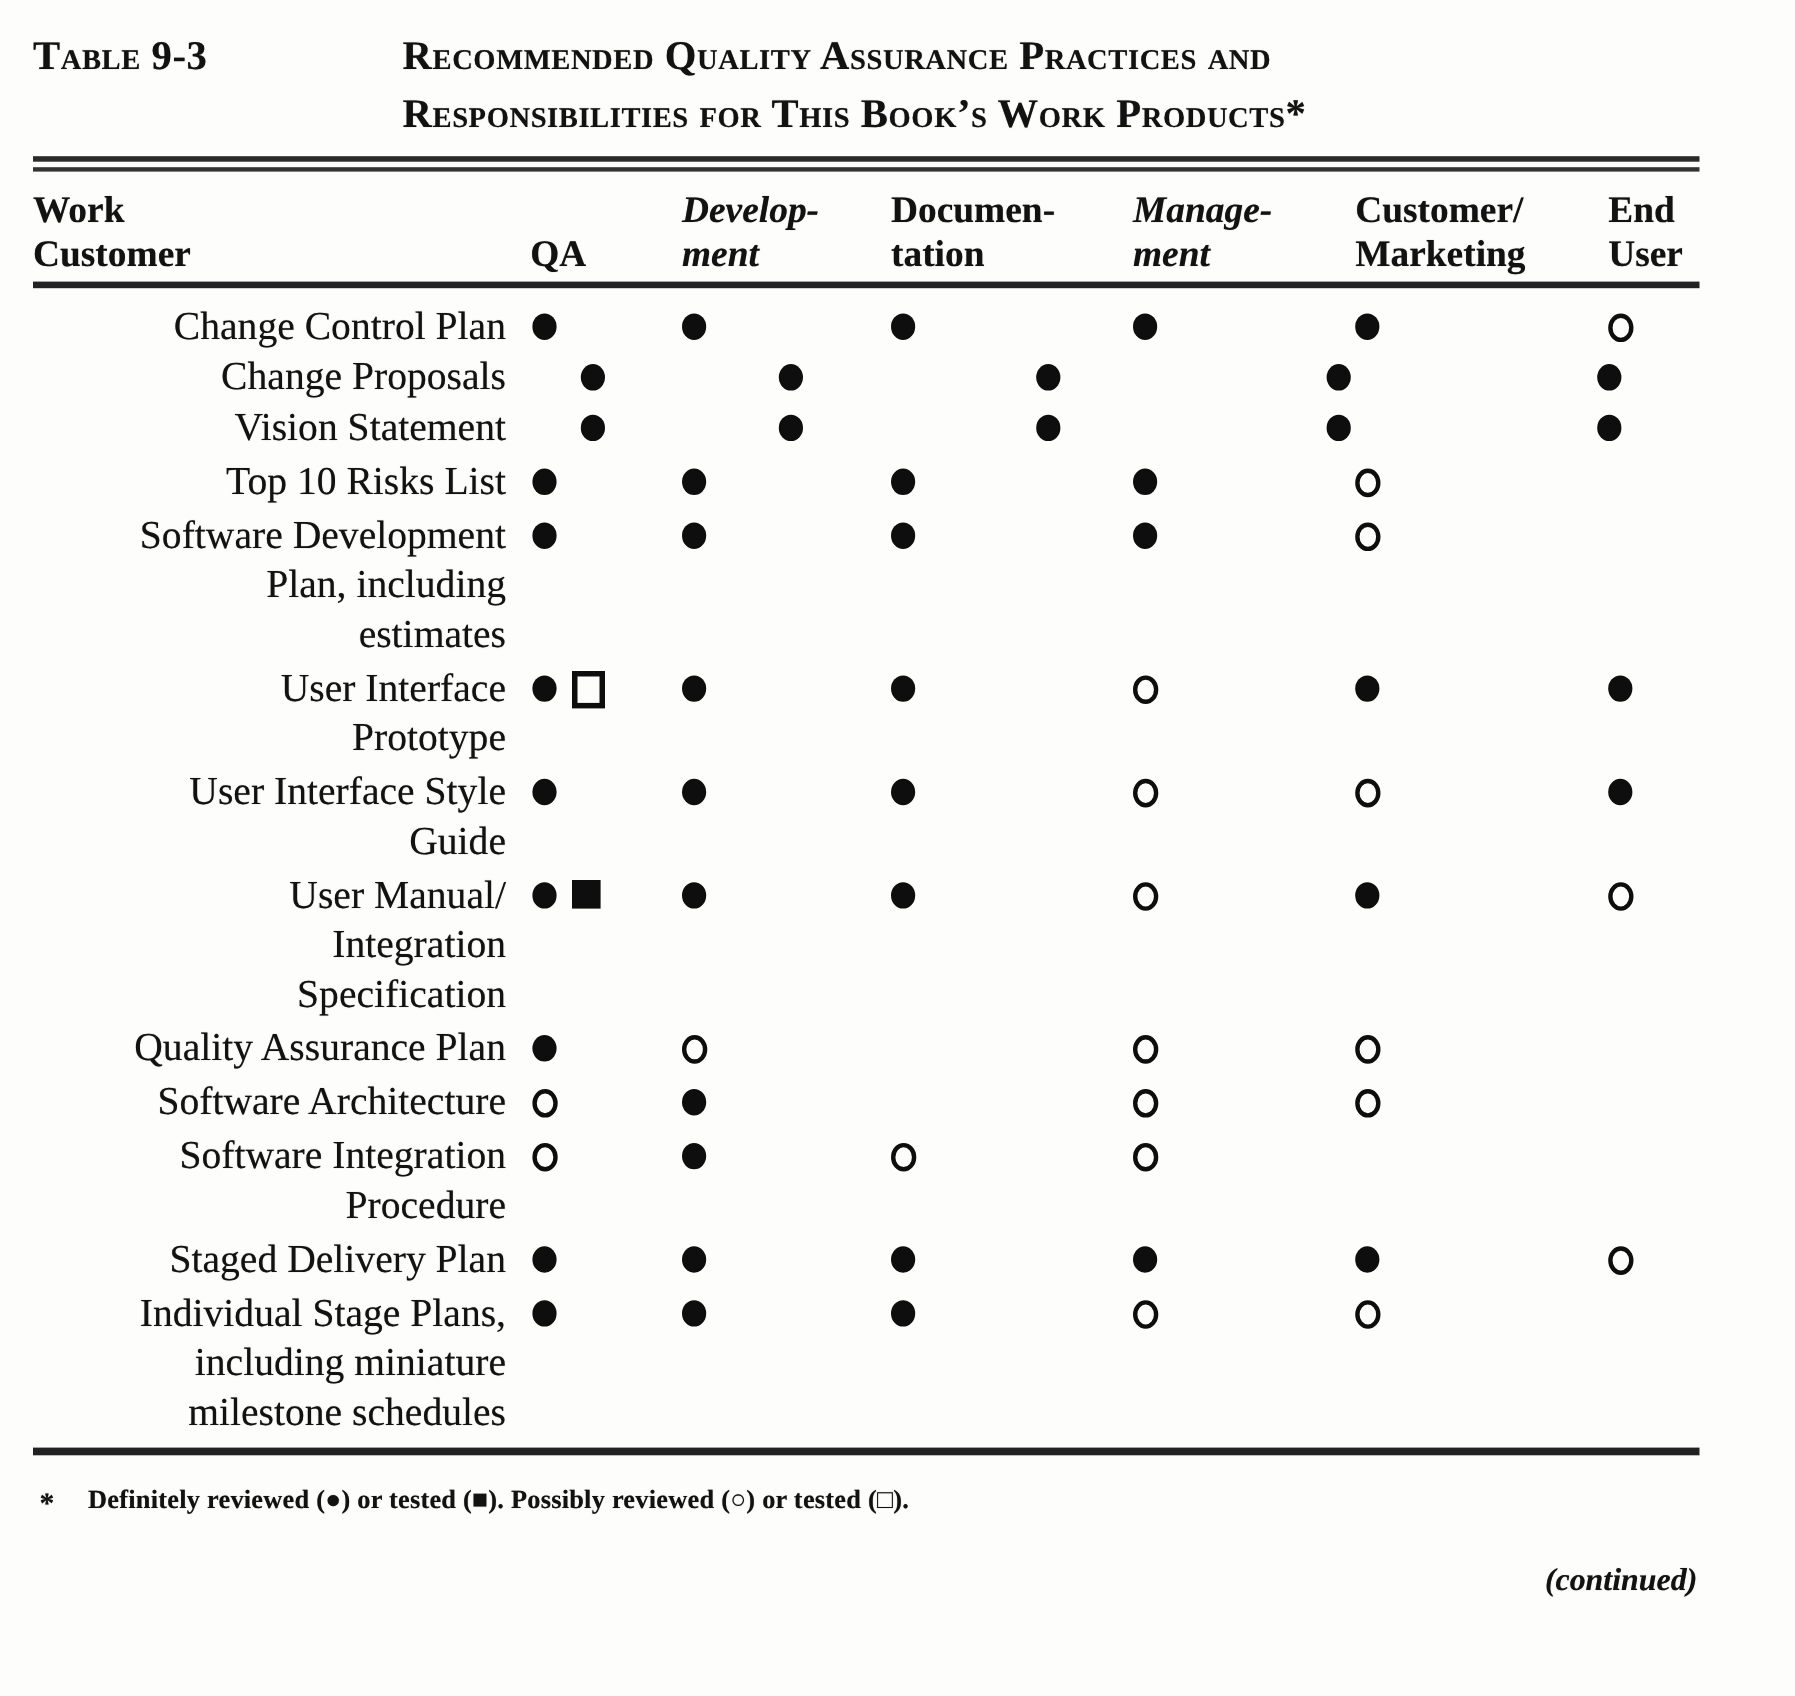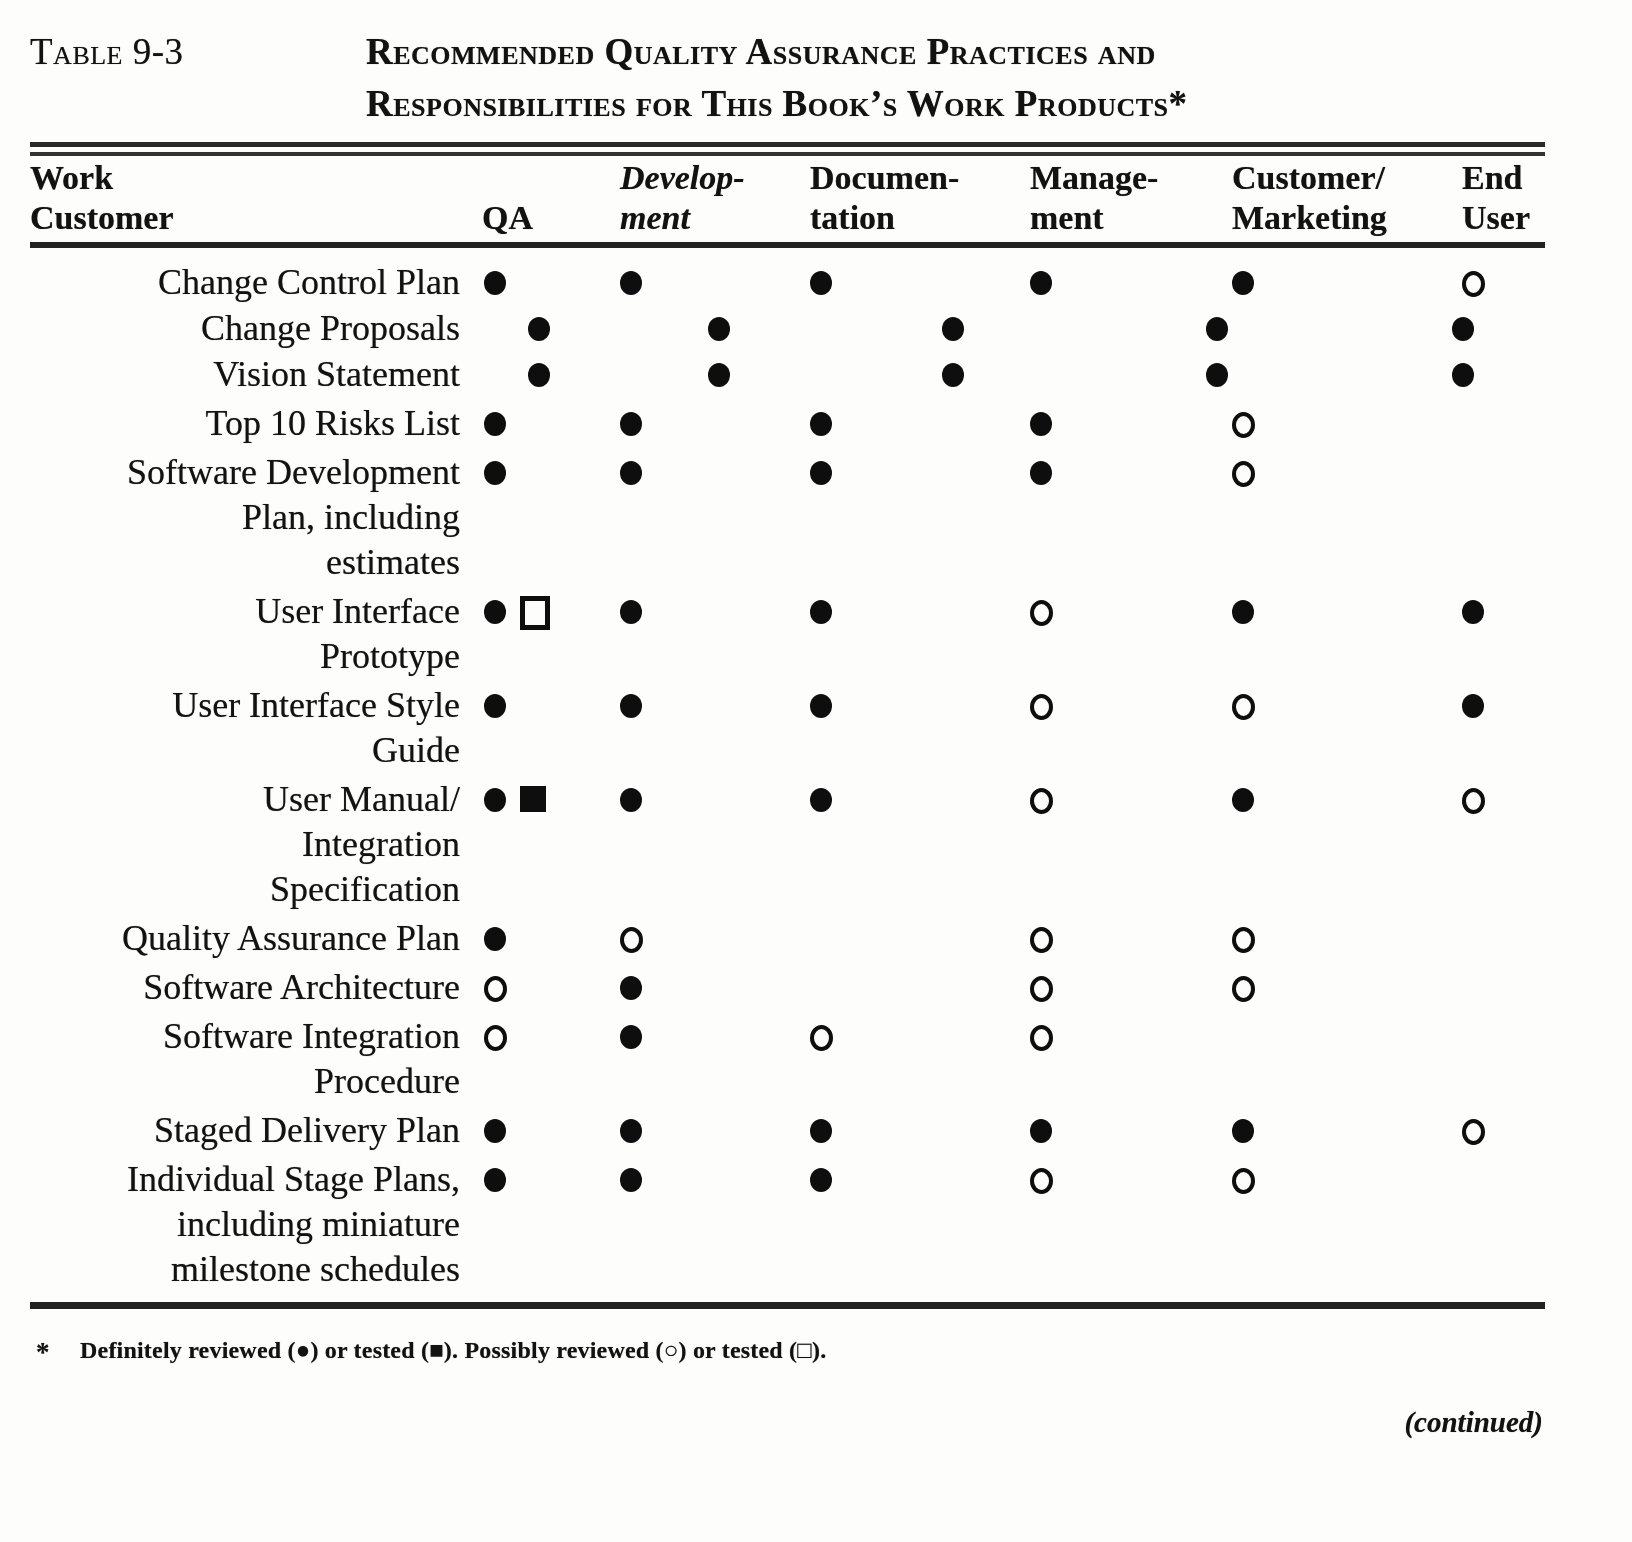--- a/index.html
+++ b/index.html
@@ -22,21 +22,21 @@
     padding: 26px 0 0 30px;
     background: #fdfdfc;
   }
   .content { width: 1515px; }
 
   
   .caption { display: flex; }
   .tbl-label {
     width: 336px;
     font-size: 37px;
-    font-weight: 400;
+    font-weight: 700;
     font-variant: small-caps;
     letter-spacing: 0.5px;
     line-height: 52px;
   }
   .tbl-title {
     font-size: 37px;
     font-weight: 700;
     font-variant: small-caps;
     letter-spacing: 0.5px;
     line-height: 52px;
@@ -58,32 +58,32 @@
     border-top: 7px solid #222222;
   }
 
   
   .grid-row {
     display: grid;
     grid-template-columns: 430px 140px 190px 210px 200px 220px 125px;
   }
 
   
-  .thead { margin-top: 2px; }
+  .thead { margin-top: 16px; }
   .thead .hcell div {
     font-size: 34px;
     font-weight: 700;
     line-height: 40px;
     height: 40px;
     white-space: nowrap;
   }
   .hc1 { padding-left: 22px; }
   .hc2 { padding-left: 20px; font-style: italic; }
   .hc3 { padding-left: 20px; }
-  .hc4 { padding-left: 30px; }
+  .hc4 { padding-left: 30px; font-style: italic; }
   .hc5 { padding-left: 32px; }
   .hc6 { padding-left: 42px; }
 
   
   .row { margin-top: 4px; }
   .row.tight { margin-top: 1px; gap: 44px; }
   .row.first { margin-top: 12px; }
   .product div {
     font-size: 36px;
     line-height: 45px;

